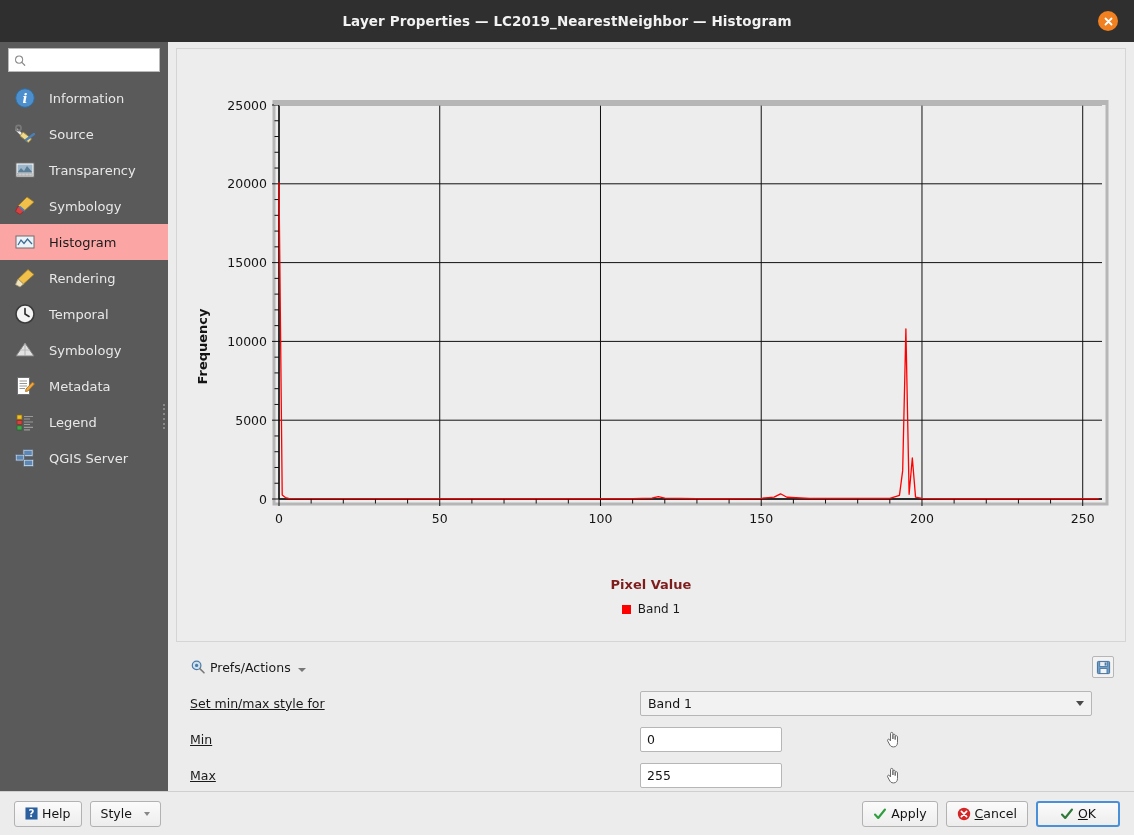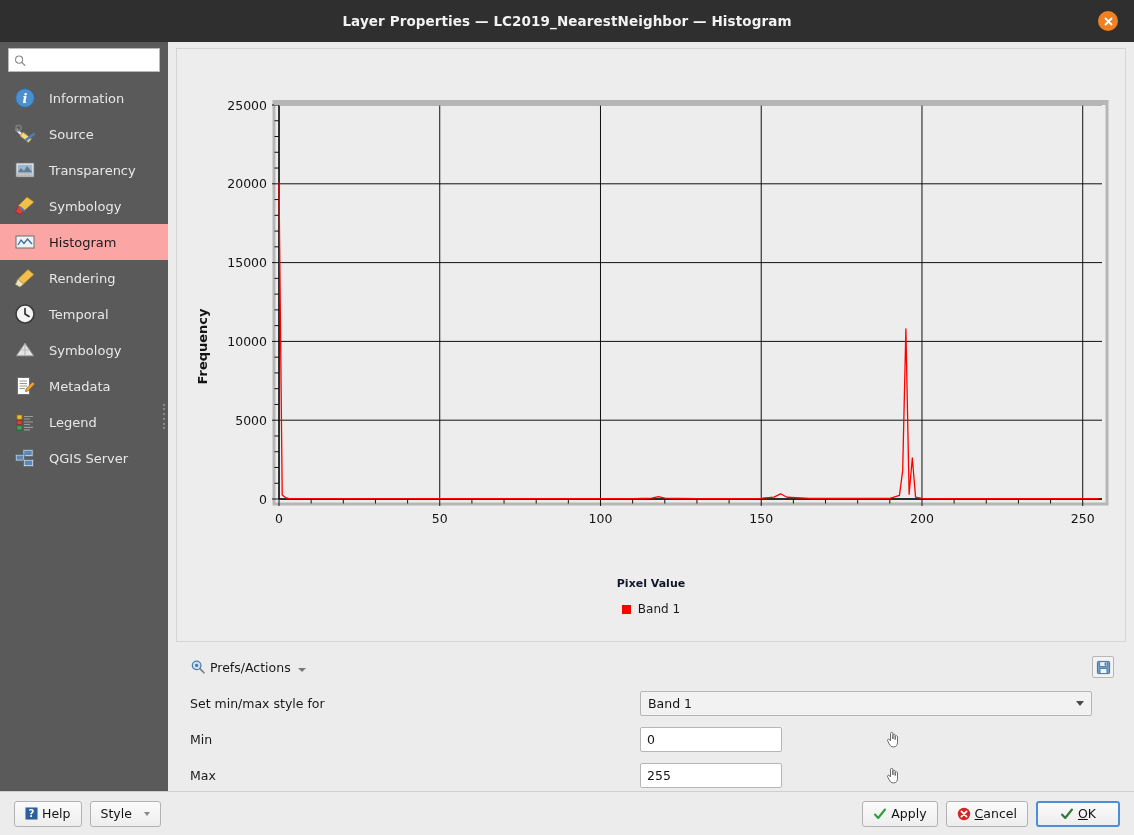--- a/index.html
+++ b/index.html
@@ -132,21 +132,21 @@
     left: -13px; top: 290px;
     transform: rotate(-90deg);
     transform-origin: center;
     font-size: 13px; font-weight: bold; color: #141414;
     white-space: nowrap;
   }
   #xlabel {
     position: absolute;
     left: 0; right: 0; top: 528px;
     text-align: center;
-    font-size: 11px; font-weight: bold; color: #0f172a;
+    font-size: 13px; font-weight: bold; color: #7f1d1d;
   }
   #legend {
     position: absolute;
     left: 0; right: 0; top: 553px;
     display: flex; align-items: center; justify-content: center; gap: 7px;
   }
   #legend-swatch { width: 9px; height: 9px; background: #ff0000; display:block; }
   #legend-label { font-size: 12px; color: #1a1a1a; }
   svg#plot { position: absolute; left: 0; top: 0; }
   .tick-label { font-family: "DejaVu Sans", "Liberation Sans", sans-serif; font-size: 12.5px; fill: #141414; }
@@ -173,21 +173,21 @@
     border: 1px solid #b6b6b6; background: #f3f3f3;
     display: flex; align-items: center; justify-content: center;
     border-radius: 2px; cursor: pointer;
     margin-right: 4px;
   }
   .form-row {
     display: flex; align-items: center;
     margin-top: 10px;
     height: 26px;
   }
-  .form-label { font-size: 12.5px; color: #1a1a1a; width: 450px; flex: 0 0 450px; }
+  .form-label { font-size: 12.5px; color: #1a1a1a; width: 450px; flex: 0 0 450px; text-decoration: underline; }
   .combo {
     flex: 1 1 auto;
     height: 25px;
     border: 1px solid #b6b6b6;
     background: #f2f2f2;
     display: flex; align-items: center; justify-content: space-between;
     padding: 0 7px;
     font-size: 12.5px; color: #151515;
     border-radius: 2px;
     cursor: pointer;

